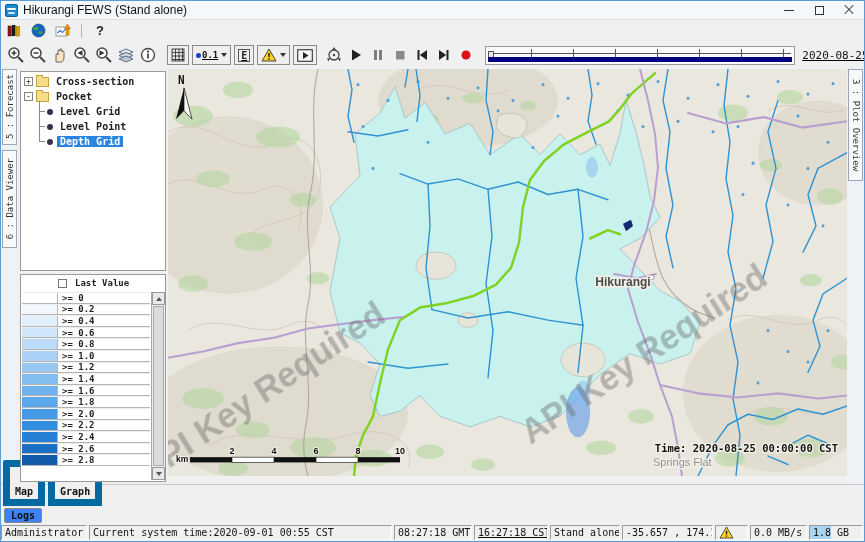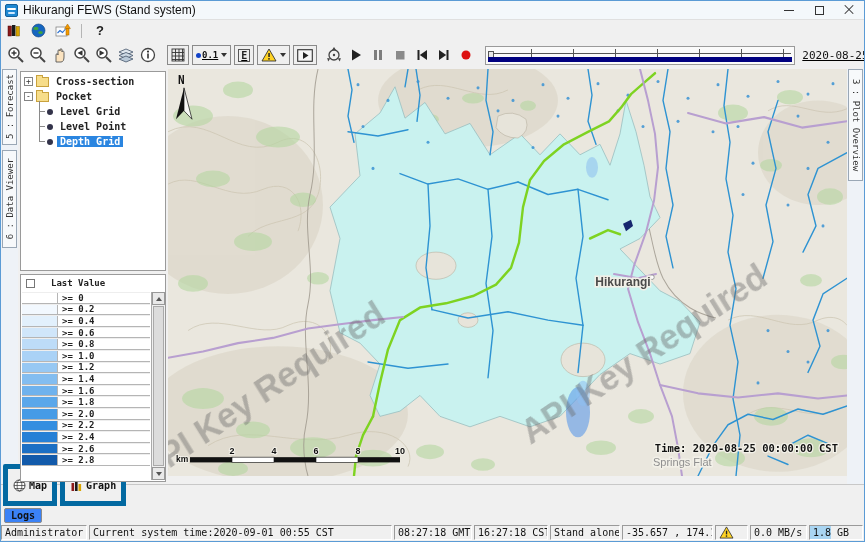--- a/index.html
+++ b/index.html
@@ -57,62 +57,62 @@
   .folder-icon::before{content:'';position:absolute;top:-3px;left:-1px;width:5px;height:2px;background:#f7dd8a;border:1px solid #c9a23d;border-bottom:none;}
   .tree-indent{width:10px;flex:none;}
   .conn{width:12px;height:15px;position:relative;flex:none;}
   .conn::before{content:'';position:absolute;left:5px;top:-3px;bottom:0;border-left:1px solid #8a8a8a;}
   .conn.last::before{bottom:8px;}
   .conn::after{content:'';position:absolute;left:5px;top:7px;width:6px;border-top:1px solid #8a8a8a;}
   .bullet{width:6px;height:6px;border-radius:50%;background:#33334a;margin:0 4px 0 1px;flex:none;}
   .tree-label{padding:0 3px;white-space:nowrap;}
   .tree-label.sel{background:#2a85e0;color:#fff;}
   .legend{flex:1;background:#fff;border:1px solid #9a9a9a;position:relative;overflow:hidden;font:bold 9px "DejaVu Sans Mono",monospace;color:#222;}
-  .legend-header{height:16px;display:flex;align-items:center;gap:16px;padding-left:5px;}
+  .legend-header{height:16px;display:flex;align-items:center;gap:8px;padding-left:5px;margin-left:32px;}
   .checkbox{width:9px;height:9px;border:1px solid #777;background:#fff;flex:none;}
   .legend-list{position:absolute;top:17px;left:1px;right:15px;bottom:0;}
   .legend-row{display:flex;height:11.6px;border-bottom:1px solid #b5b5b5;align-items:center;border-top:1px solid #eee;}
   .swatch{width:36px;align-self:stretch;border-right:1px solid #b5b5b5;flex:none;}
   .legend-label{padding-left:4px;}
   .legend-scroll{position:absolute;top:17px;right:0;bottom:1px;width:14px;background:#f0f0f0;border-left:1px solid #aaa;}
   .sarrow{position:absolute;left:0;width:13px;height:13px;border:1px solid #999;background:#e9e9e9;display:flex;align-items:center;justify-content:center;}
   .sarrow.up{top:0;} .sarrow.down{bottom:0;}
   .tri-up{width:0;height:0;border-left:3px solid transparent;border-right:3px solid transparent;border-bottom:4px solid #555;}
   .tri-down{width:0;height:0;border-left:3px solid transparent;border-right:3px solid transparent;border-top:4px solid #555;}
   .sthumb{position:absolute;left:1px;top:14px;bottom:14px;width:11px;background:#dcdcdc;border:1px solid #aaa;}
   
   .map-wrap{flex:1;position:relative;background:#f0f0f0;}
   .map-inner{position:absolute;left:0;top:0;right:0;bottom:8px;background:#eae7de;}
   .map-inner svg{width:100%;height:100%;display:block;}
   text{font-family:"Liberation Sans",sans-serif;}
   .mono-t{font-family:"DejaVu Sans Mono",monospace;}
   
   .bottom-bar{height:22px;background:#f0f0f0;display:flex;align-items:flex-end;gap:3px;padding-left:2px;border-top:1px solid #c8c8c8;flex:none;}
-  .btab{height:18px;border:5px solid #0369a1;background:#f0f0f0;display:flex;align-items:center;gap:3px;padding:16px 5px;font:bold 10px "DejaVu Sans Mono",monospace;color:#111;border-radius:2px 2px 0 0;}
+  .btab{height:18px;border:7px solid #0369a1;background:#f0f0f0;display:flex;align-items:center;gap:3px;padding:16px 5px;font:bold 10px "DejaVu Sans Mono",monospace;color:#111;border-radius:2px 2px 0 0;flex-direction:column;}
   .btab.active{height:21px;border-bottom:1px solid #f0f0f0;}
   .tab-restore{width:8px;height:7px;border:1px solid #222;margin-left:5px;}
   .tab-close{position:relative;width:9px;height:9px;margin-left:2px;}
   .tab-close::before,.tab-close::after{content:'';position:absolute;left:-1px;top:4px;width:11px;height:2px;background:#222;}
   .tab-close::before{transform:rotate(45deg);}.tab-close::after{transform:rotate(-45deg);}
   .logs-row{height:18px;background:#f0f0f0;display:flex;align-items:center;padding-left:3px;flex:none;}
   .logs-btn{border:1px solid #8a8a8a;background:#3b82f6;font:bold 10px "DejaVu Sans Mono",monospace;color:#111;padding:0 6px;height:15px;display:flex;align-items:center;border-radius:2px;}
   
   .statusbar{height:17px;display:flex;background:#f0f0f0;font:10px "DejaVu Sans Mono",monospace;color:#111;gap:2px;padding:1px 1px 1px 0;flex:none;}
   .scell{border:1px solid #9a9a9a;border-right-color:#fff;border-bottom-color:#fff;padding:0 3px;display:flex;align-items:center;white-space:nowrap;overflow:hidden;flex:none;}
   .scell.grow{flex:1;}
   .mem{background:linear-gradient(90deg,#a9d5f2 0 40%,#f0f0f0 40%);}
 </style>
 </head>
 <body>
 
 <div class="window">
 
   <div class="titlebar">
     <span class="appicon"></span>
-    <span class="title-text">Hikurangi FEWS  (Stand system)</span>
+    <span class="title-text">Hikurangi FEWS  (Stand alone)</span>
     <span class="win-controls">
       <span class="wc">
           <span class="glyph-min"></span>
         </span>
       <span class="wc">
           <span class="glyph-max"></span>
         </span>
       <span class="wc">
           <span class="glyph-close"></span>
         </span>
@@ -609,21 +609,21 @@
       </div>
     </div>
   <div class="logs-row">
     <span class="logs-btn">Logs</span>
   </div>
 
   <div class="statusbar" id="statusbar">
       <div class="scell" style="width: 86px;">Administrator</div>
       <div class="scell grow">Current system time:2020-09-01 00:55 CST</div>
       <div class="scell" style="width: 78px;">08:27:18 GMT</div>
-      <div class="scell" style="width: 74px;">16:27:18 CST</div>
+      <div class="scell" style="width: 74px; text-decoration: underline;">16:27:18 CST</div>
       <div class="scell" style="width: 70px;">Stand alone</div>
       <div class="scell" style="width: 91px;">-35.657 , 174.199</div>
       <div class="scell" style="width: 33px;">
         <svg width="15" height="13" viewBox="0 0 16 14">
           <polygon points="8,1 15,13 1,13" fill="#ffd324" stroke="#333" stroke-width="0.9"></polygon>
           <rect x="7.3" y="5" width="1.5" height="4" fill="#222"></rect>
           <circle cx="8" cy="10.8" r="0.9" fill="#222"></circle>
         </svg>
       </div>
       <div class="scell" style="width: 57px;">0.0 MB/s</div>

